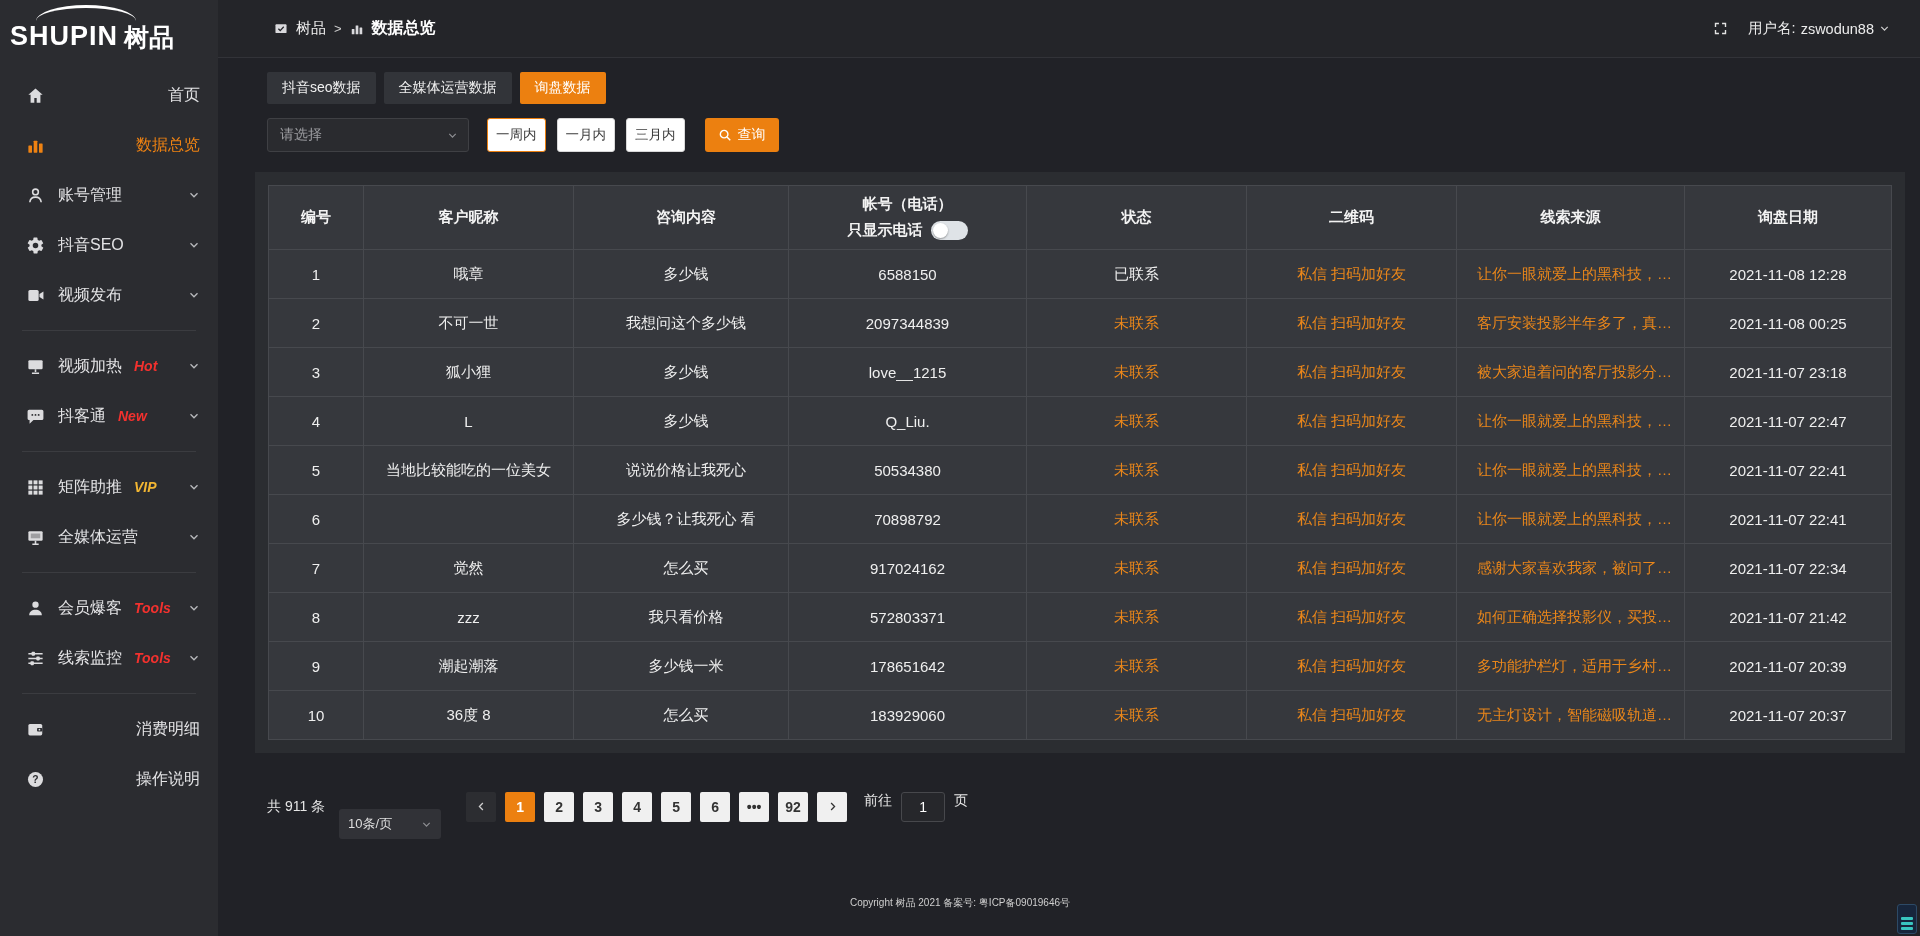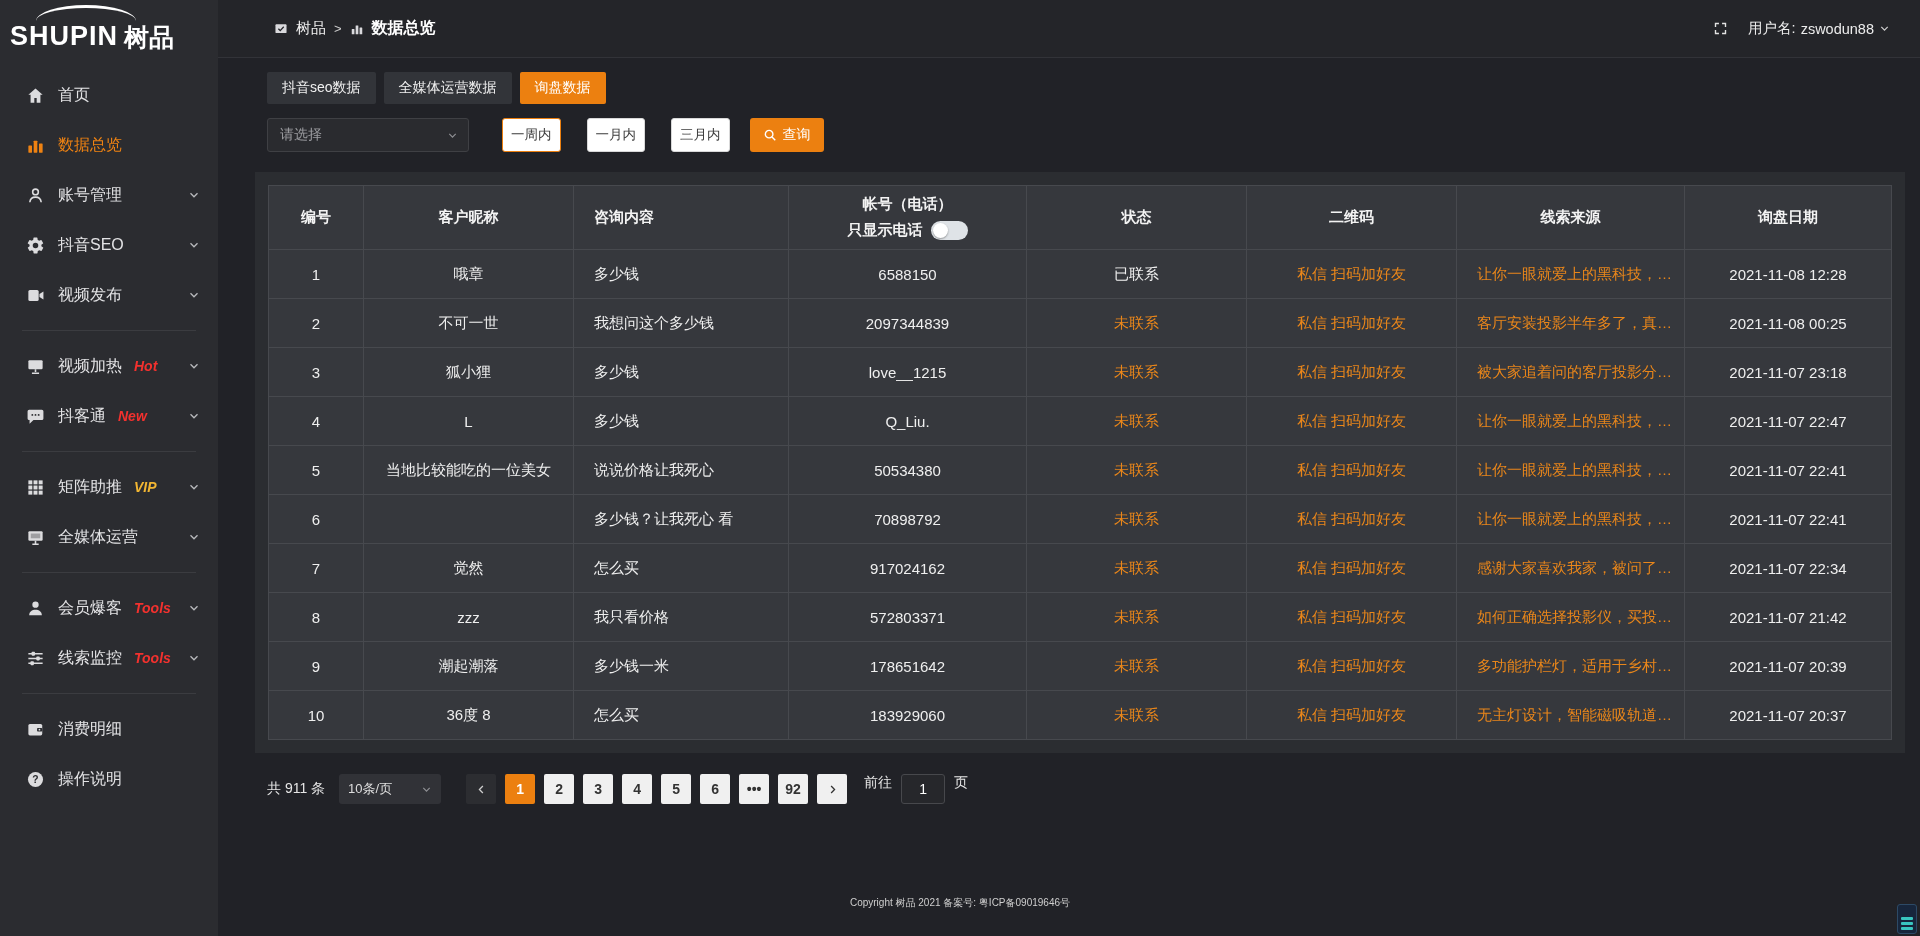--- a/index.html
+++ b/index.html
@@ -12,21 +12,21 @@
 
   
   .sidebar { position:absolute; left:0; top:0; bottom:0; width:218px; background:#2b2c30; z-index:3; }
   .logo { height:58px; display:flex; align-items:flex-end; padding:0 0 8px 10px; position:relative; }
   .logo-arc { position:absolute; left:36px; top:5px; width:100px; height:16px;
     border-top:3px solid #fff; border-radius:50% 50% 0 0 / 100% 100% 0 0; }
   .logo-en { font-size:27px; font-weight:800; letter-spacing:1px; color:#fff; line-height:1; }
   .logo-cjk { font-size:25px; font-weight:800; color:#fff; margin-left:6px; line-height:1; }
   .menu { margin-top:12px; }
   .menu-item { height:50px; display:flex; align-items:center; padding:0 18px 0 25px; cursor:pointer;
-    font-size:16px; color:#e3e3e5; }
+    font-size:16px; color:#e3e3e5;justify-content:space-between; }
   .menu-item.active { color:#ee8212; }
   .mi-icon { width:20px; height:20px; margin-right:13px; display:flex; align-items:center; justify-content:center; color:#dcdcde; flex:none; }
   .mi-icon svg { width:19px; height:19px; }
   .menu-item.active .mi-icon { color:#ee8212; }
   .mi-badge { margin-left:12px; font-style:italic; font-weight:700; font-size:14px; }
   .mi-badge.red { color:#f3312e; }
   .mi-badge.gold { color:#f2b632; }
   .mi-chevron { margin-left:auto; color:#b9babd; }
   .mi-chevron svg { width:12px; height:12px; }
   .menu-divider { height:1px; background:#3b3c40; margin:10px 22px; }
@@ -55,46 +55,46 @@
   .tab.active { background:#ec8010; color:#fff; }
 
   .filters { display:flex; align-items:center; margin:14px 0 0 12px; }
   .select { width:202px; height:34px; background:#2a2b2f; border:1px solid #3f4044; border-radius:3px;
     display:flex; align-items:center; justify-content:space-between; padding:0 10px 0 12px;
     color:#9c9da1; font-size:14px; cursor:pointer; }
   .sel-chevron { color:#8e8f93; }
   .sel-chevron svg { width:11px; height:11px; }
   .ranges { display:flex; margin-left:7px; }
   .range-btn { min-width:52px; height:34px; padding:0 8px; background:#fff; border:1px solid #d8d8d8; color:#3a3a3a;
-    font-size:13.5px; display:flex; align-items:center; justify-content:center; border-radius:3px; margin-left:26px; cursor:pointer; }
+    font-size:13.5px; display:flex; align-items:center; justify-content:center; border-radius:3px; margin-left:11px; cursor:pointer; }
   .range-btn.selected { border:1px solid #ec8010; }
   .search-btn { margin-left:20px; height:34px; padding:0 13px; background:#ec8010; border:none; color:#fff;
     font-size:14px; border-radius:3px; display:flex; align-items:center; gap:6px; cursor:pointer;
     font-family:inherit; }
   .search-ic svg { width:14px; height:14px; }
 
   
   .card { margin-top:20px; background:#2b2d31; padding:13px; }
   table { width:100%; border-collapse:collapse; table-layout:fixed; }
   th, td { border:1px solid #47494e; background:#36383d; color:#efefef; font-size:15px; text-align:center;
     height:49px; padding:0 10px; overflow:hidden; white-space:nowrap; text-overflow:ellipsis; }
   th { height:64px; font-weight:700; color:#f3f3f3; }
-  th.al, td.al { text-align:left; padding-left:20px; }
+  th.al, td.al { text-align:center; padding-left:20px; }
   td.orange { color:#e9861a; }
   td.link { cursor:pointer; }
   .th-sub { display:flex; align-items:center; justify-content:center; gap:8px; margin-top:7px; }
   .toggle { width:37px; height:19px; background:#dfe3e7; border-radius:10px; position:relative; cursor:pointer; display:inline-block; }
   .toggle-knob { position:absolute; left:2px; top:2px; width:15px; height:15px; border-radius:50%; background:#fff;
     box-shadow:0 1px 2px rgba(0,0,0,.35); }
 
   
   .pagination { display:flex; align-items:center; margin:21px 0 0 12px; gap:9px; }
   .pg-total { font-size:14px; color:#e6e6e6; margin-right:5px; }
   .pg-size { width:102px; height:30px; background:#313237; border-radius:3px; display:flex; align-items:center;
-    justify-content:space-between; padding:0 9px; color:#dedede; font-size:13px; cursor:pointer; margin-right:16px; }
+    justify-content:space-between; padding:0 9px; color:#dedede; font-size:13px; cursor:pointer; margin-right:16px;margin-top:35px; }
   .pg-pages { display:flex; gap:9px; }
   .pg-btn { min-width:30px; height:30px; padding:0 4px; background:#f0f0f0; color:#333; font-size:14px; font-weight:600;
     display:flex; align-items:center; justify-content:center; border-radius:2px; cursor:pointer; }
   .pg-btn.prev { background:#2c2d31; color:#cfcfcf; }
   .pg-btn.prev svg, .pg-btn.next svg { width:11px; height:11px; }
   .pg-btn.active { background:#ec8010; color:#fff; }
   .pg-goto { display:flex; gap:9px; margin-left:8px; font-size:14px; color:#e6e6e6; }
   .pg-input { width:44px; height:30px; background:#26272b; border:1px solid #47484c; border-radius:3px; color:#fff;
     text-align:center; font-size:14px; font-family:inherit; }
 

